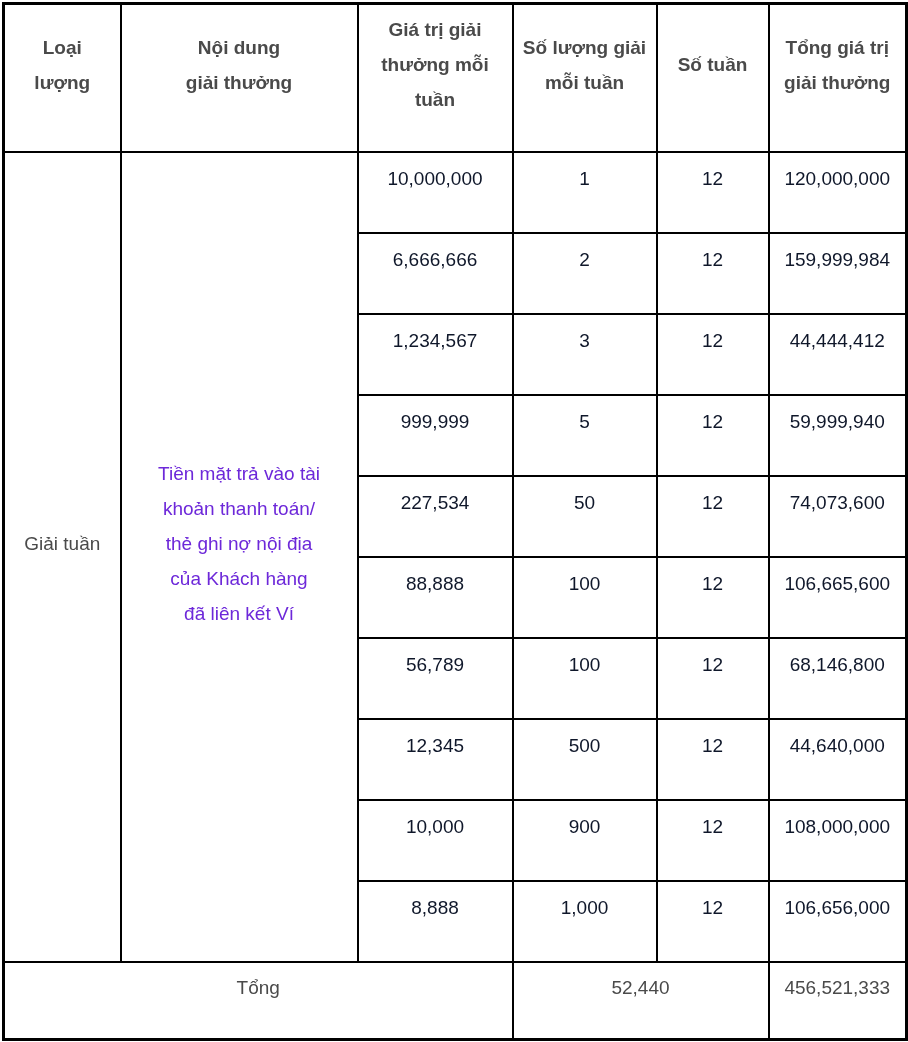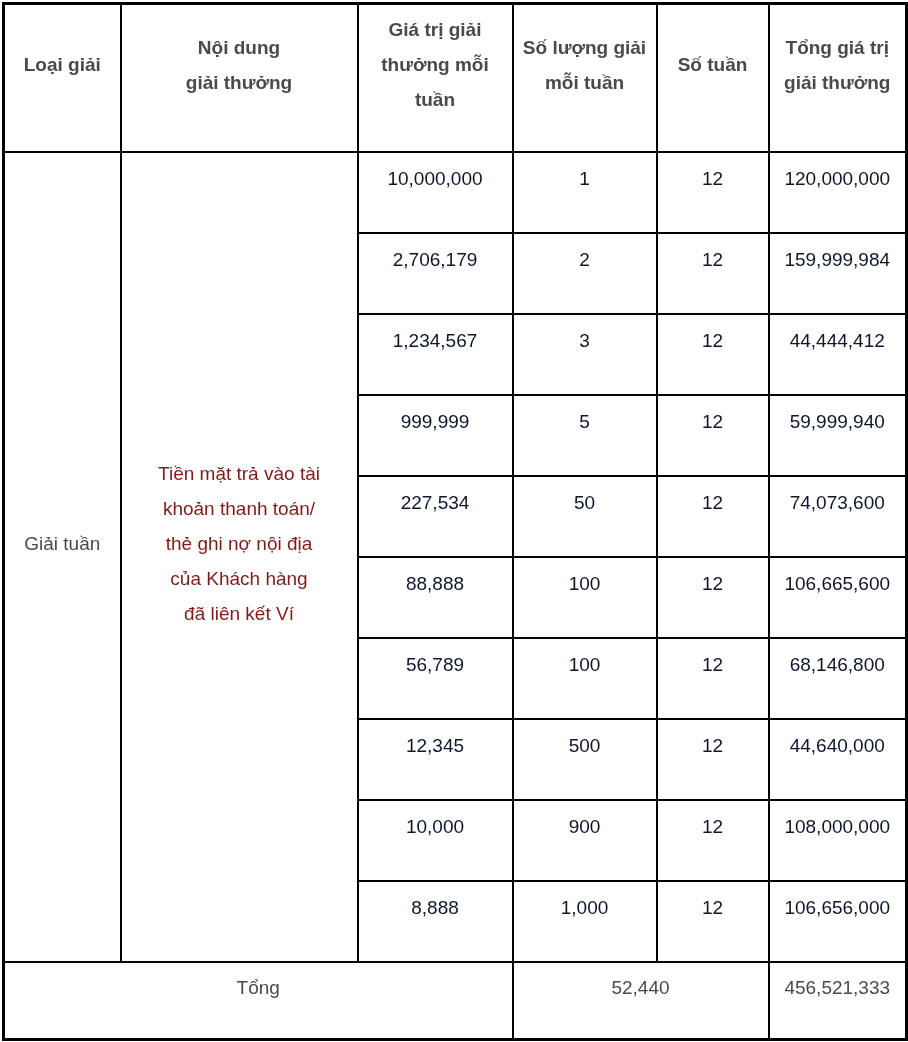--- a/index.html
+++ b/index.html
@@ -31,21 +31,21 @@
   }
   thead th {
     font-weight: 700;
     color: #4a4a4a;
   }
   td.bold {
     font-weight: 400;
     color: #4a4a4a;
   }
   td.content {
-    color: #7f1d1d;
+    color: #6d28d9;
     font-weight: 400;
     margin-top: 17px;
   }
   tbody tr { height: 81px; }
   tfoot tr { height: 78px; }
 </style>
 </head>
 <body>
 
 <div class="page">
@@ -53,21 +53,21 @@
     <colgroup>
       <col style="width:117px">
       <col style="width:237px">
       <col style="width:155px">
       <col style="width:144px">
       <col style="width:112px">
       <col style="width:138px">
     </colgroup>
     <thead>
       <tr style="height:148px;">
-        <th>Loại giải</th>
+        <th>Loại lượng</th>
         <th>Nội dung
 giải thưởng</th>
         <th>Giá trị giải
 thưởng mỗi
 tuần</th>
         <th>Số lượng giải
 mỗi tuần</th>
         <th>Số tuần</th>
         <th>Tổng giá trị
 giải thưởng</th>
@@ -80,21 +80,21 @@
 khoản thanh toán/
 thẻ ghi nợ nội địa
 của Khách hàng
 đã liên kết Ví</td>
           <td>10,000,000</td>
           <td>1</td>
           <td>12</td>
           <td>120,000,000</td>
         </tr>
         <tr>
-          <td>2,706,179</td>
+          <td>6,666,666</td>
           <td>2</td>
           <td>12</td>
           <td>159,999,984</td>
         </tr>
         <tr>
           <td>1,234,567</td>
           <td>3</td>
           <td>12</td>
           <td>44,444,412</td>
         </tr>

